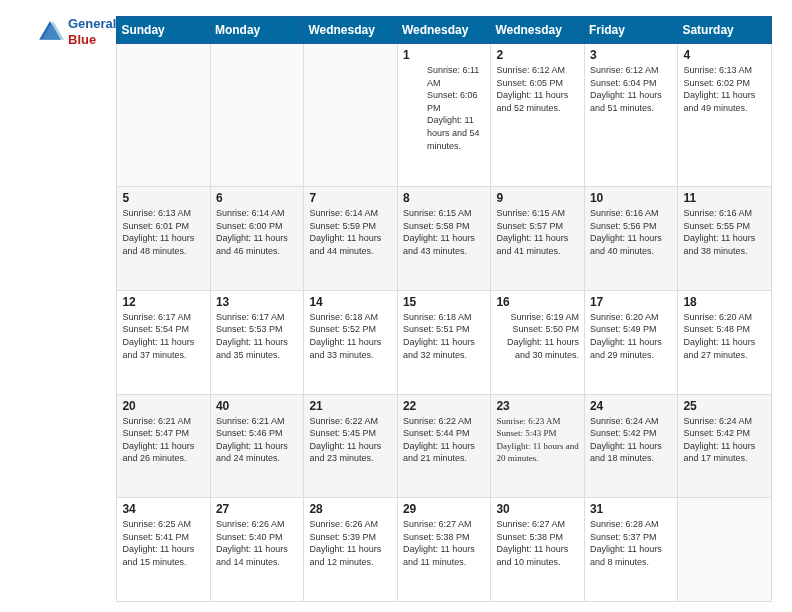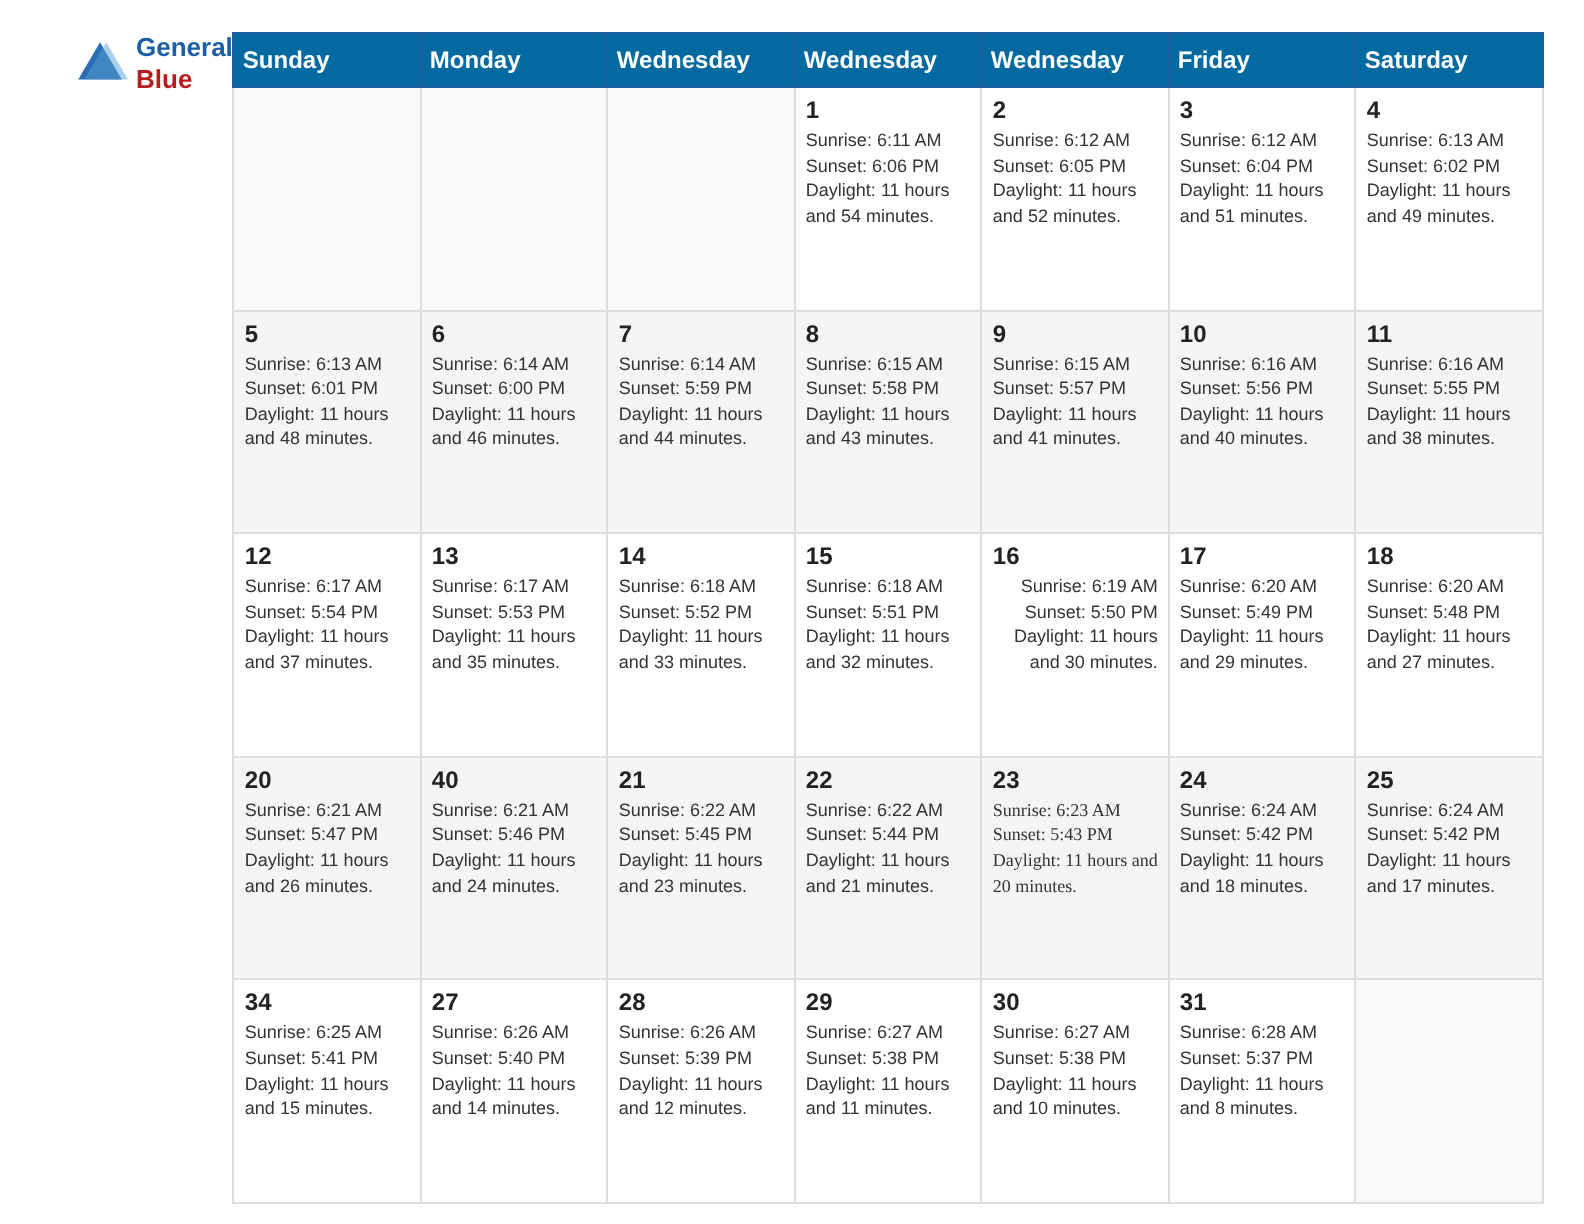--- a/index.html
+++ b/index.html
@@ -132,21 +132,21 @@
           <th>Saturday</th>
         </tr>
     </thead>
     <tbody id="calendar-body">
     <tr>
           <td class="empty"></td>
           <td class="empty"></td>
           <td class="empty"></td>
           <td>
             <span class="day-number">1</span>
-            <div class="day-info" style="white-space: pre-line;">Sunrise: 6:11 AM
+            <div class="day-info" style="white-space: pre-line; margin-left: 24px;">Sunrise: 6:11 AM
 Sunset: 6:06 PM
 Daylight: 11 hours and 54 minutes.</div>
           </td>
           <td>
             <span class="day-number">2</span>
             <div class="day-info" style="white-space: pre-line;">Sunrise: 6:12 AM
 Sunset: 6:05 PM
 Daylight: 11 hours and 52 minutes.</div>
           </td>
           <td>

